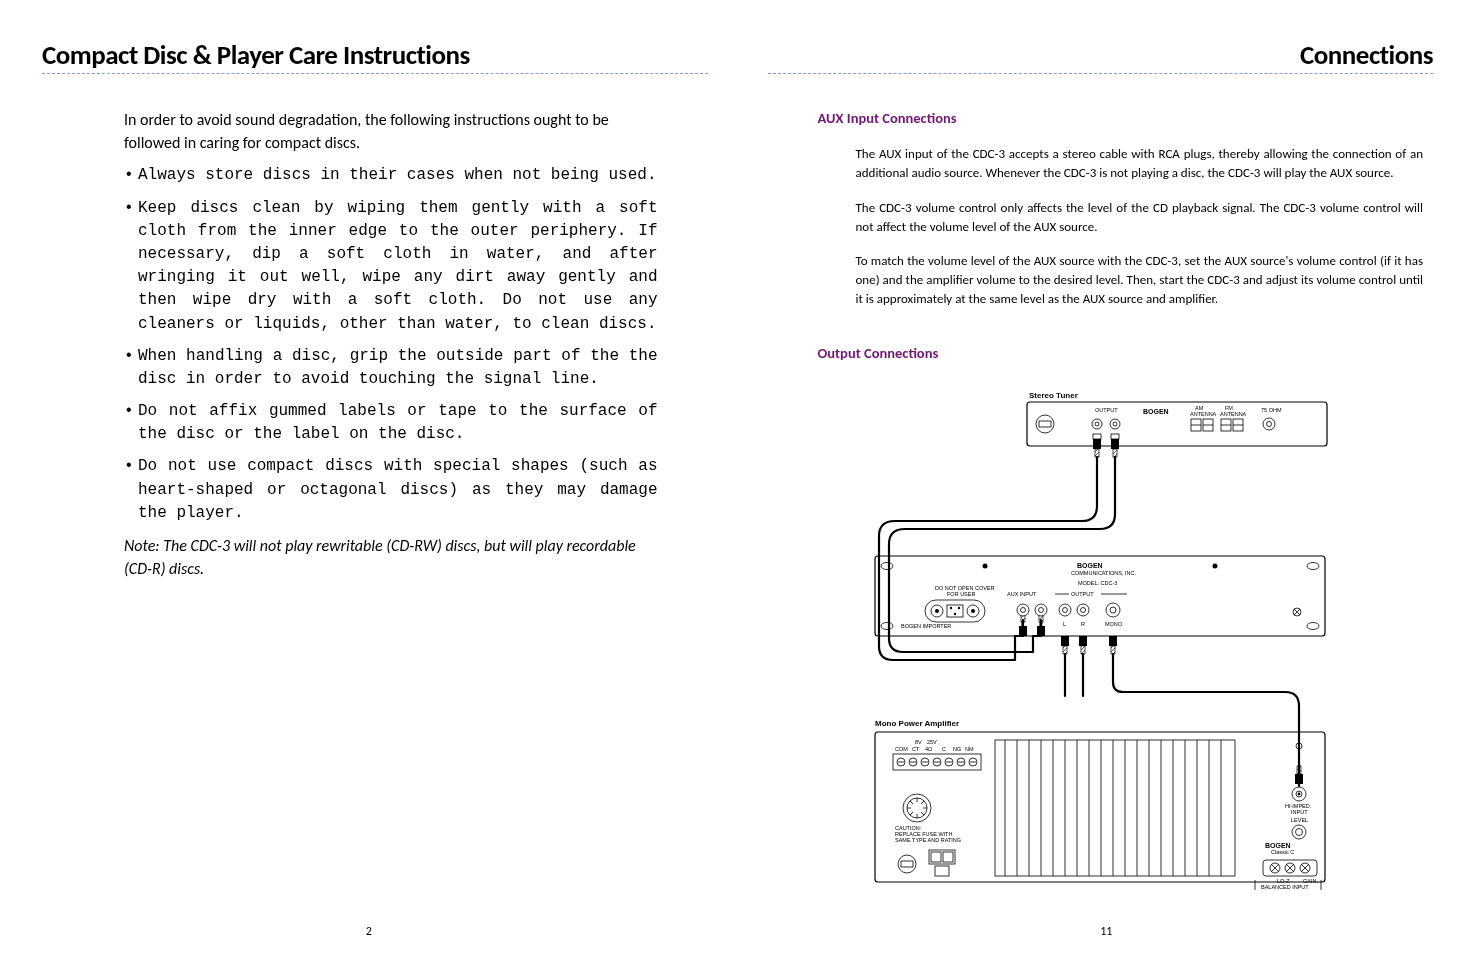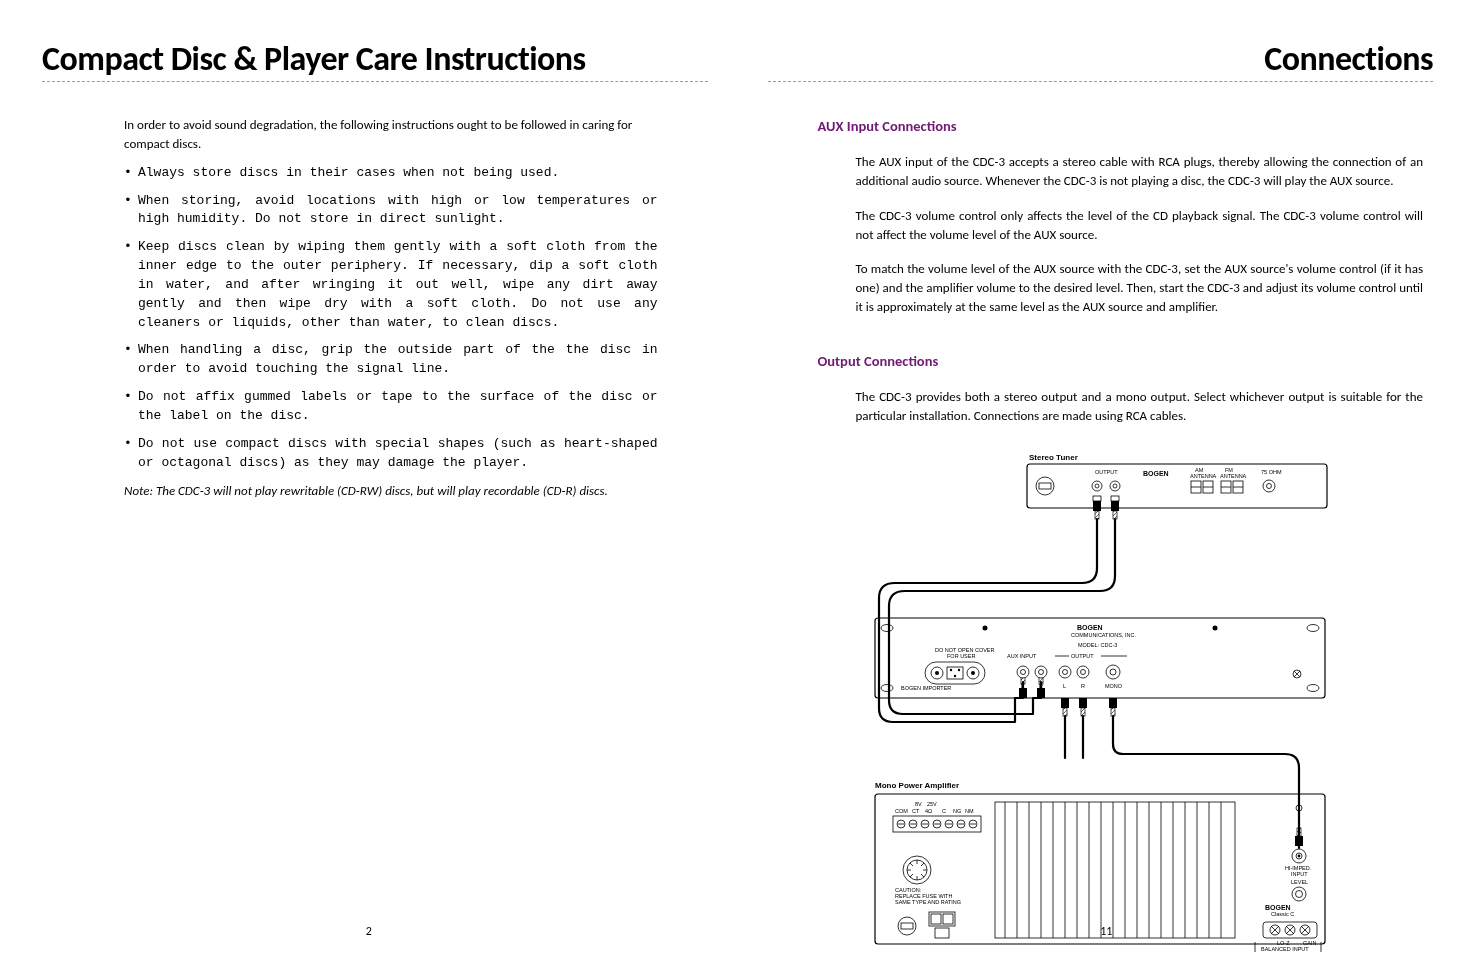--- a/index.html
+++ b/index.html
@@ -18,31 +18,31 @@
     height: 100%;
   }
   .col {
     width: 50%;
     padding: 38px 40px 20px 40px;
     position: relative;
   }
   .col-left { padding-left: 42px; padding-right: 30px; }
   .col-right { padding-left: 30px; padding-right: 42px; }
   .page-title {
-    font-size: 34px;
+    font-size: 27px;
     font-weight: 700;
     letter-spacing: -0.5px;
     margin-bottom: 14px;
     border-bottom: 1px dashed #7aa0cf;
     padding-bottom: 2px;
   }
   .page-title.right { text-align: right; }
   .body-block {
     margin: 34px 50px 0 82px;
-    font-size: 13px;
+    font-size: 16px;
     line-height: 1.45;
   }
   .body-block p { margin-bottom: 10px; }
   ul.disc-care {
     list-style: none;
     margin: 8px 0 8px 0;
     font-family: Liberation Mono, monospace;
   }
   ul.disc-care li {
     position: relative;
@@ -92,42 +92,40 @@
 <body>
 
 <div class="page-container">
 
   <div class="col col-left">
     <h1 class="page-title">Compact Disc &amp; Player Care Instructions</h1>
     <div class="body-block">
       <p>In order to avoid sound degradation, the following instructions ought to be followed in caring for compact discs.</p>
       <ul class="disc-care">
         <li>Always store discs in their cases when not being used.</li>
-        <li>When storing, avoid locations with high or low temperatures or high humidity. Do not store in direct sunlight.</li>
         <li>Keep discs clean by wiping them gently with a soft cloth from the inner edge to the outer periphery. If necessary, dip a soft cloth in water, and after wringing it out well, wipe any dirt away gently and then wipe dry with a soft cloth. Do not use any cleaners or liquids, other than water, to clean discs.</li>
         <li>When handling a disc, grip the outside part of the the disc in order to avoid touching the signal line.</li>
         <li>Do not affix gummed labels or tape to the surface of the disc or the label on the disc.</li>
         <li>Do not use compact discs with special shapes (such as heart-shaped or octagonal discs) as they may damage the player.</li>
       </ul>
       <p class="note">Note: The CDC-3 will not play rewritable (CD-RW) discs, but will play recordable (CD-R) discs.</p>
     </div>
     <div class="page-num left">2</div>
   </div>
 
   <div class="col col-right">
     <h1 class="page-title right">Connections</h1>
 
     <div class="conn-block">
       <div class="section-heading">AUX Input Connections</div>
       <p class="conn-para">The AUX input of the CDC-3 accepts a stereo cable with RCA plugs, thereby allowing the connection of an additional audio source. Whenever the CDC-3 is not playing a disc, the CDC-3 will play the AUX source.</p>
       <p class="conn-para">The CDC-3 volume control only affects the level of the CD playback signal. The CDC-3 volume control will not affect the volume level of the AUX source.</p>
       <p class="conn-para">To match the volume level of the AUX source with the CDC-3, set the AUX source's volume control (if it has one) and the amplifier volume to the desired level. Then, start the CDC-3 and adjust its volume control until it is approximately at the same level as the AUX source and amplifier.</p>
 
       <div class="section-heading">Output Connections</div>
-      <p class="conn-para">The CDC-3 provides both a stereo output and a mono output. Select whichever output is suitable for the particular installation. Connections are made using RCA cables.</p>
     </div>
 
     <div class="diagram-wrap">
       <svg class="diagram" viewBox="0 0 470 510">
         <defs>
           <pattern id="hatch" patternUnits="userSpaceOnUse" width="4" height="4">
             <path d="M-1,1 l2,-2 M0,4 l4,-4 M3,5 l2,-2" stroke="#000" stroke-width="0.6"></path>
           </pattern>
         </defs>
 

